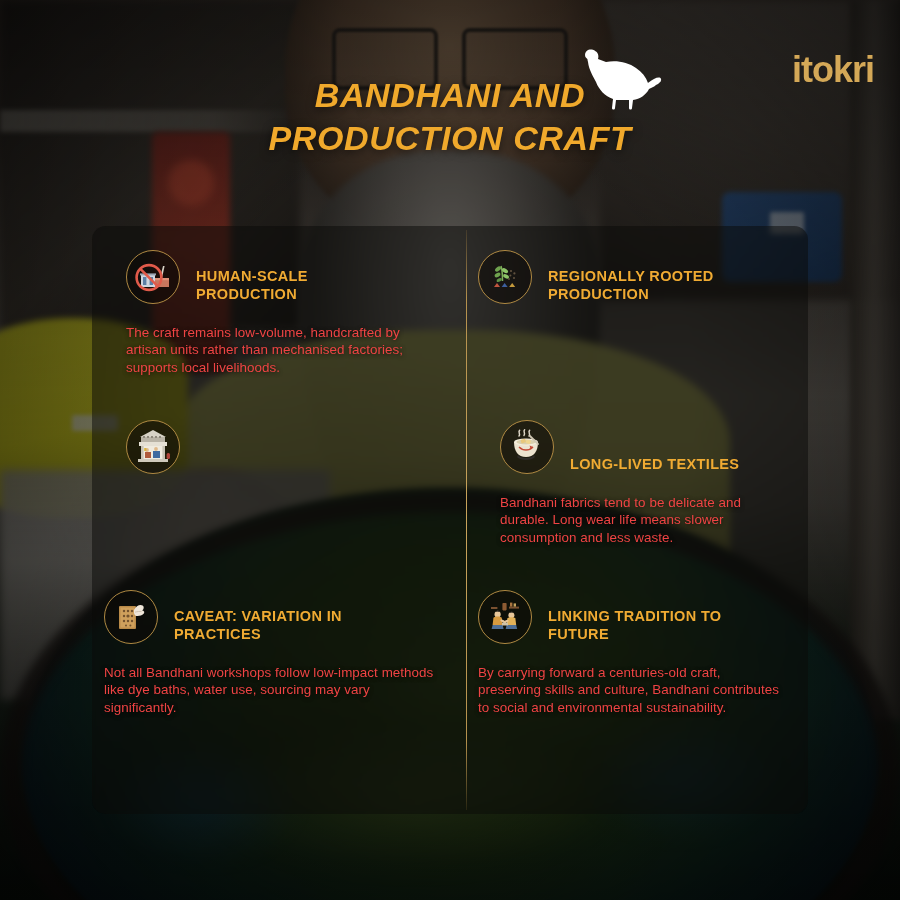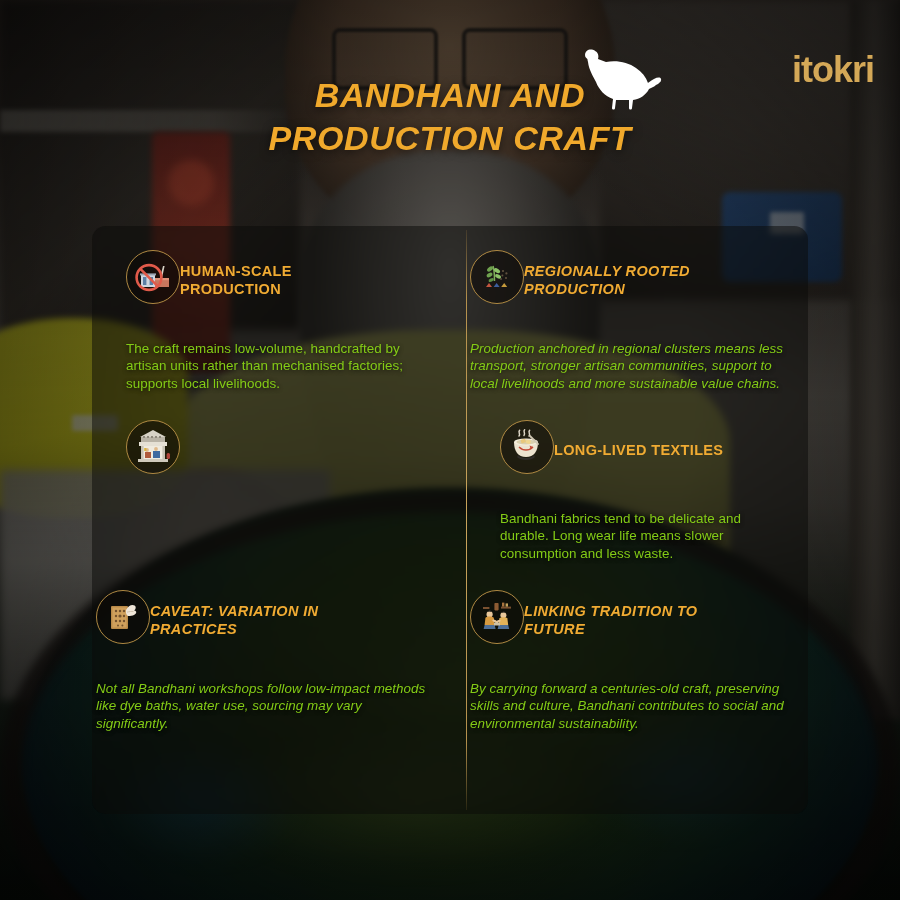--- a/index.html
+++ b/index.html
@@ -208,45 +208,45 @@
   }
 
   .grid {
     position:absolute; inset:0;
     display:grid;
     grid-template-columns:374px 342px;
     grid-template-rows:170px 170px 200px;
   }
 
   .cell { position:relative; padding:24px 28px 0 34px; }
-  .cell.right { padding-left:4px; padding-right:22px;font-style:italic; }
-
-  .cell-head { display:flex; align-items:center; }
+  .cell.right { padding-left:12px; padding-right:22px; }
+
+  .cell-head { display:flex; align-items:flex-end; gap:16px; }
 
   .icon-badge {
     flex:0 0 auto;
     width:54px; height:54px; border-radius:50%;
     border:1.3px solid #b08a43;
     background:rgba(12,10,8,.55);
     display:flex; align-items:center; justify-content:center;
     overflow:hidden;
   }
   .icon-badge svg { display:block; }
 
   .cell-title {
     font-size:14.5px; font-weight:800; letter-spacing:.35px;
     color:#F0AB33; line-height:1.24; text-transform:uppercase;
     padding-top:8px; max-width:214px;
   }
   .cell.right .cell-title { max-width:206px; }
 
   .cell-body {
-    margin-top:36px;
+    margin-top:20px;
     font-size:13.4px; line-height:1.30;
-    color:#84cc16; letter-spacing:.05px;
+    color:#ef4444; letter-spacing:.05px;
     text-shadow:0 1px 4px rgba(0,0,0,.7);
     max-width:330px;
   }
   .cell.right .cell-body { max-width:336px; }
 </style>
 </head>
 <body>
 
 <div id="stage">
 
@@ -344,21 +344,20 @@
                   <circle cx="29" cy="21" r="1"></circle>
                 <circle cx="24" cy="22" r=".9"></circle>
               </g>
               <path d="M9 30 L12 26 L15 30 Z" fill="#c2563f"></path>
               <path d="M16.6 30 L19.6 26 L22.6 30 Z" fill="#3d5f9e"></path>
               <path d="M24.2 30 L27.2 26 L30.2 30 Z" fill="#c59a3c"></path>
             </svg>
           </div>
           <div class="cell-title">REGIONALLY ROOTED PRODUCTION</div>
         </div>
-        <div class="cell-body">Production anchored in regional clusters means less transport, stronger artisan communities, support to local livelihoods and more sustainable value chains.</div>
       </div>
 
       <div class="cell">
         <div class="cell-head">
           <div class="icon-badge">
             <svg width="42" height="42" viewBox="0 0 42 42">
               <path d="M21 4 L34 11 L8 11 Z" fill="#d7d2c6"></path>
               <rect x="9" y="11" width="24" height="5" fill="#b9b3a6"></rect>
               <rect x="11" y="10" width="2" height="2" fill="#8e887c"></rect>
               <rect x="15" y="10" width="2" height="2" fill="#8e887c"></rect>

